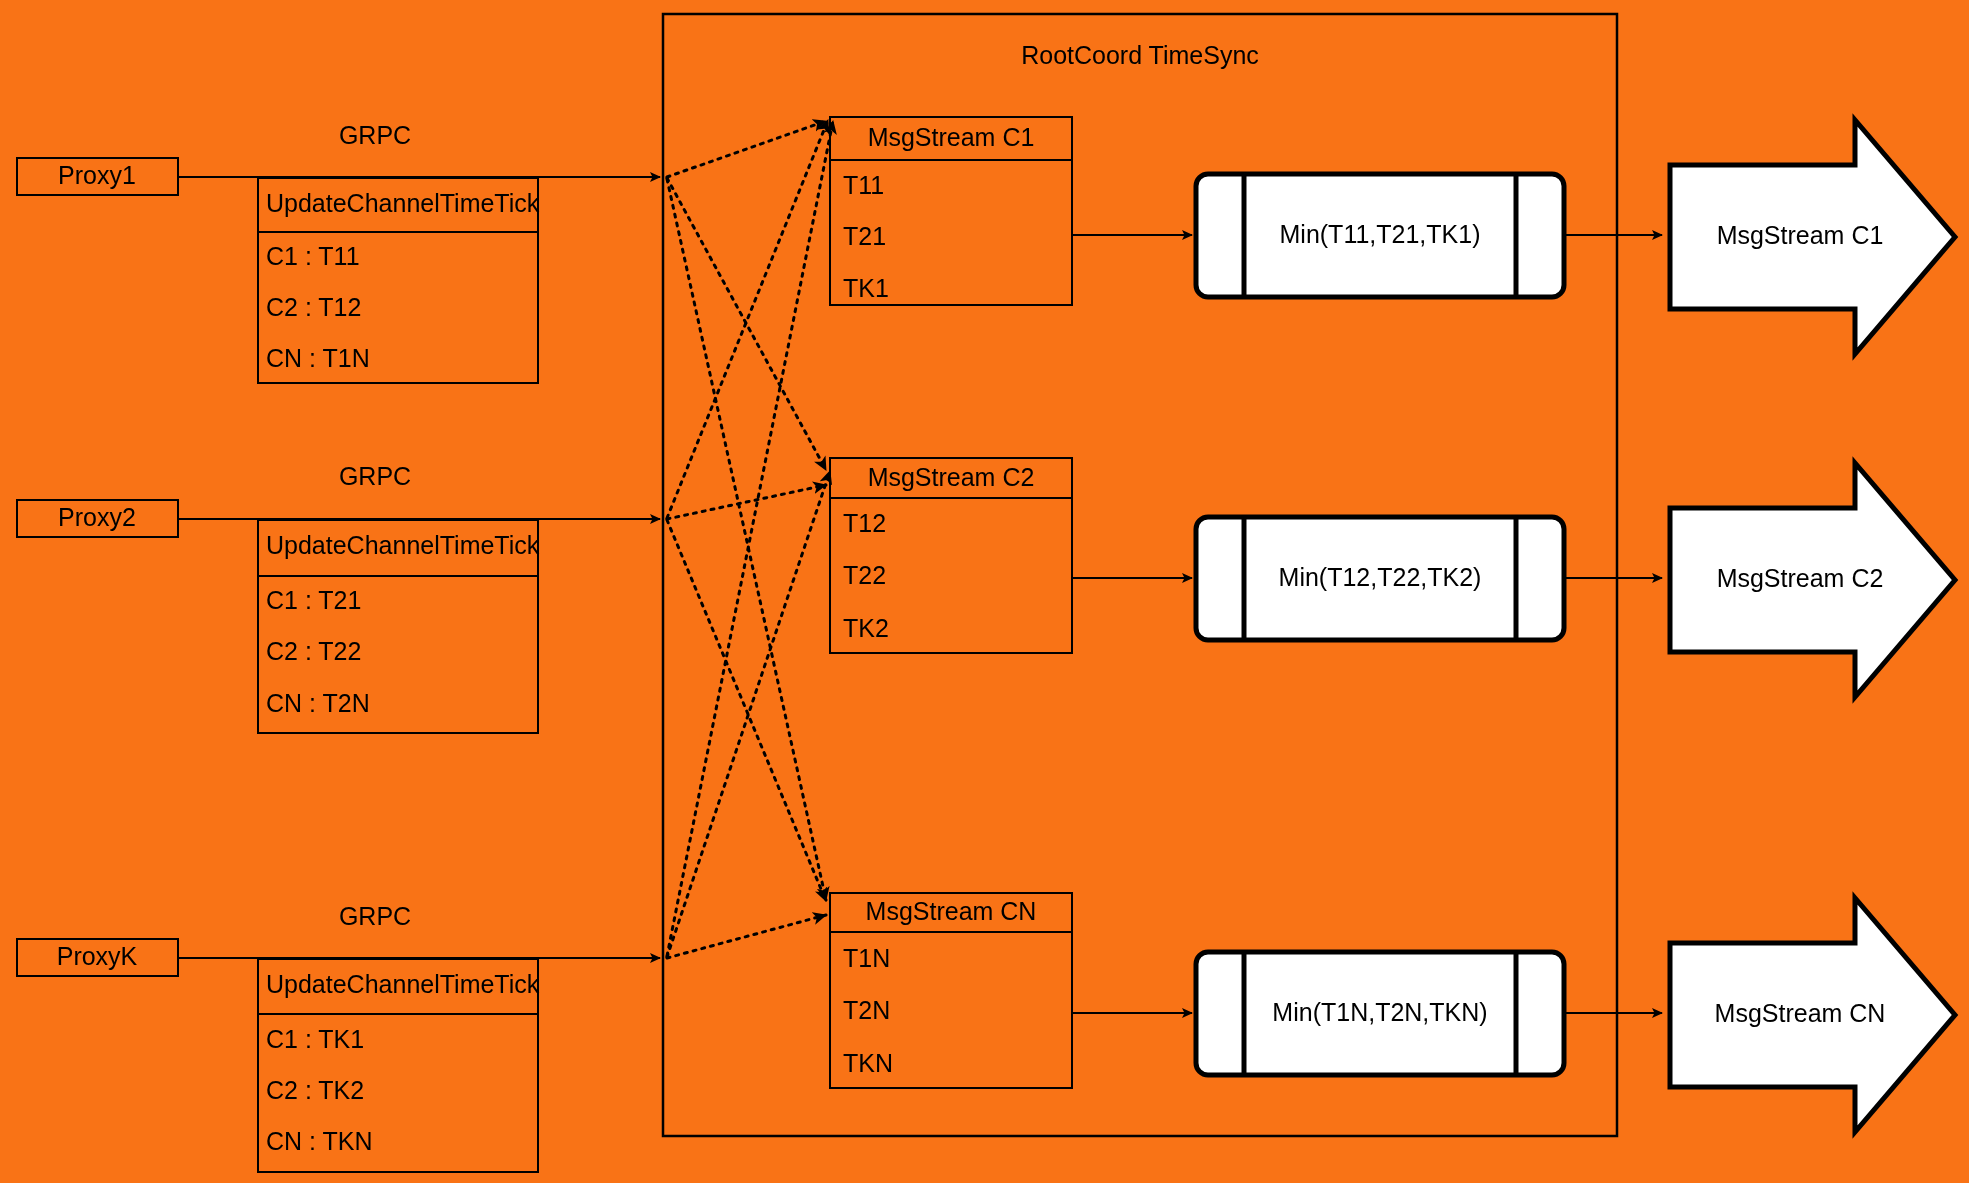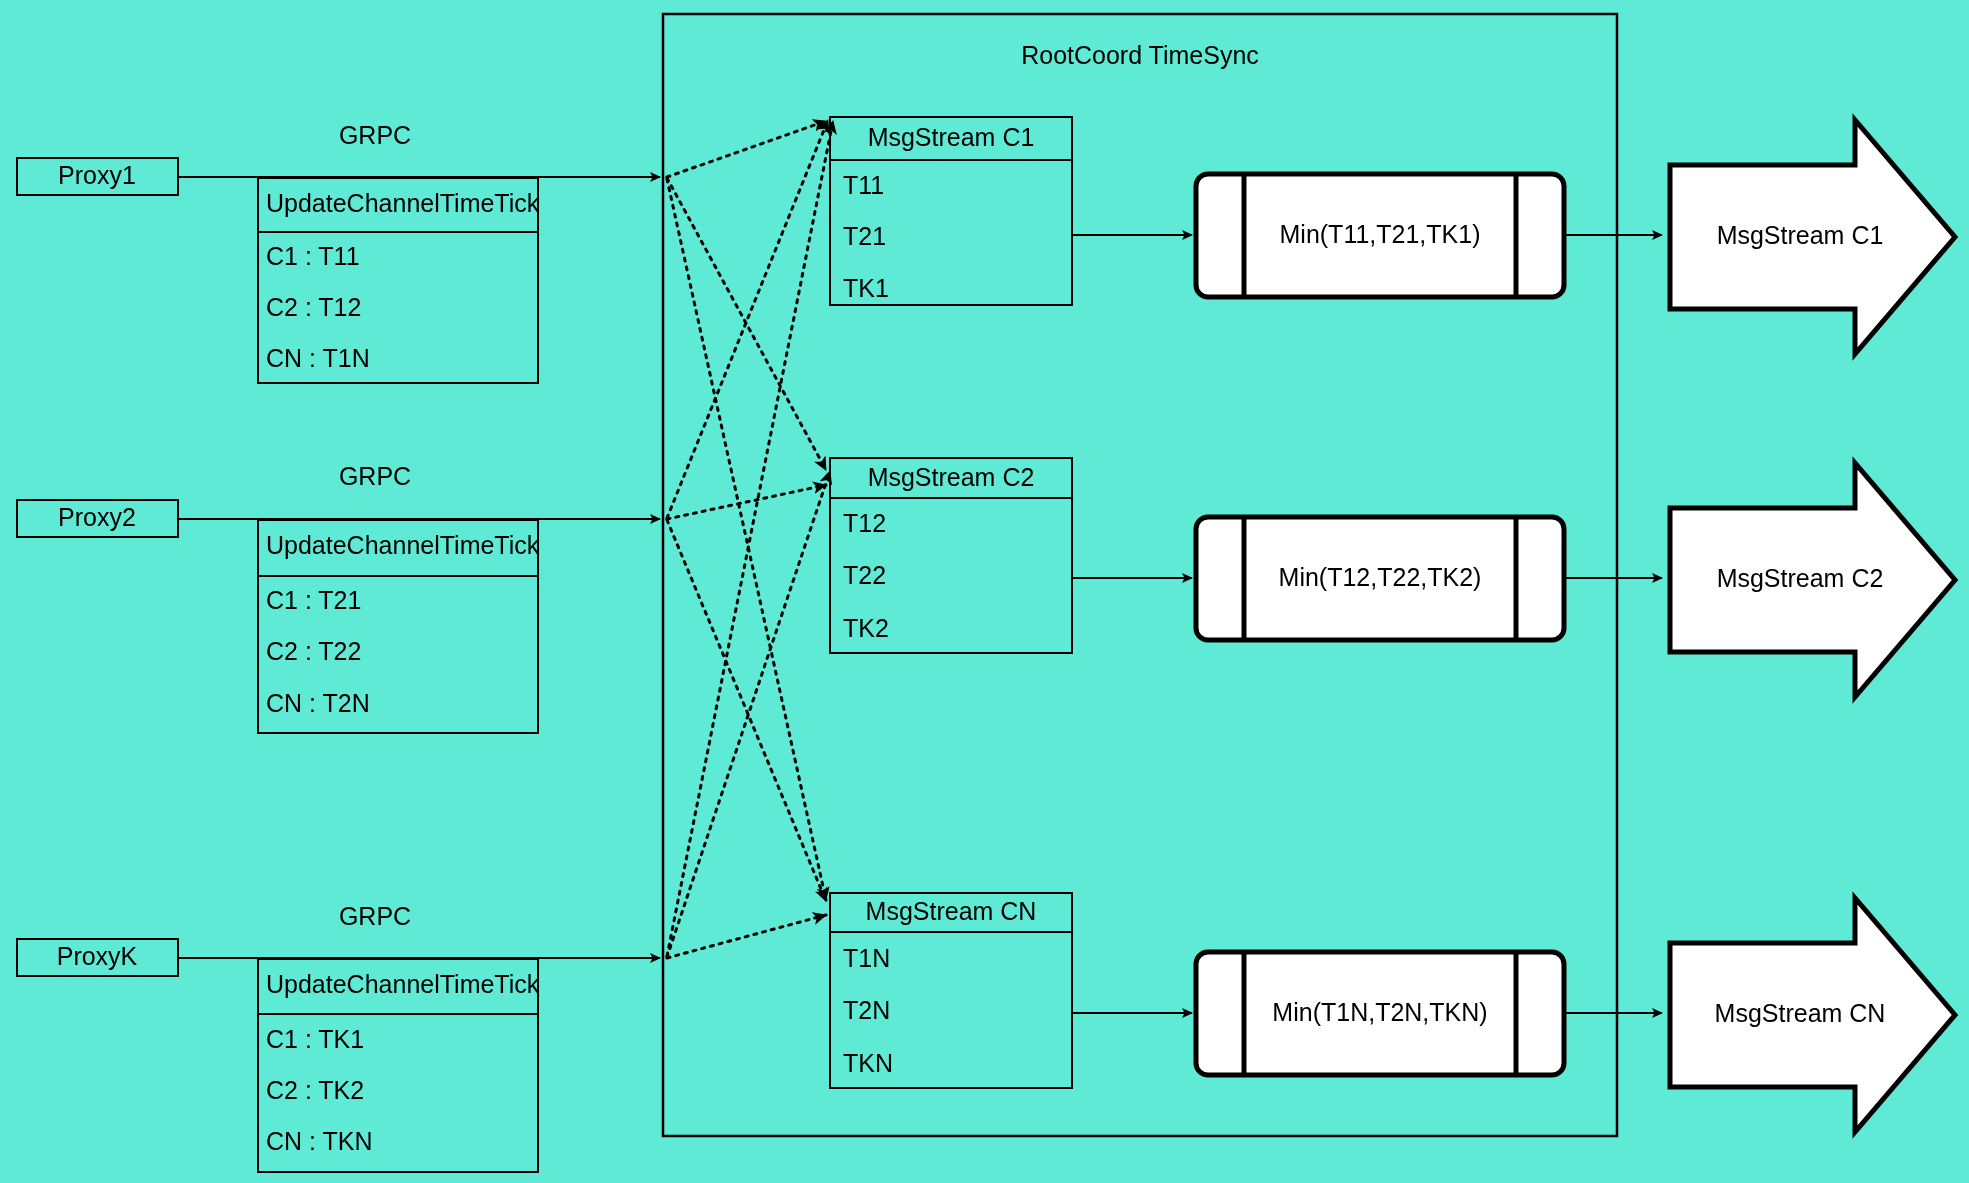--- a/index.html
+++ b/index.html
@@ -7,21 +7,21 @@
     padding: 0;
     background: #ffffff;
   }
   body {
     font-family: "Liberation Sans", sans-serif;
   }
   #diagram-root {
     position: relative;
     width: 1969px;
     height: 1183px;
-    background: #5eead4;
+    background: #f97316;
     overflow: hidden;
   }
   svg#diagram-svg {
     position: absolute;
     top: 0;
     left: 0;
     width: 1969px;
     height: 1183px;
   }
   .shape-fill {

